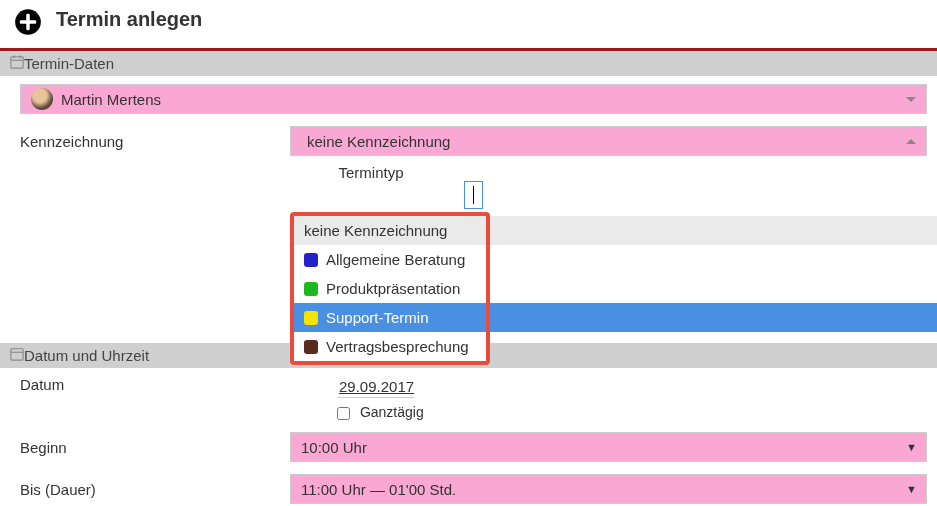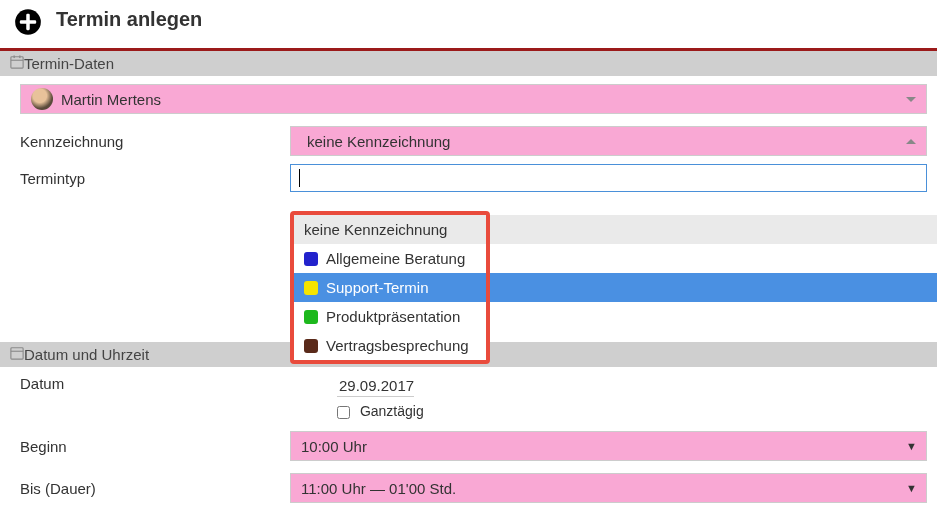--- a/index.html
+++ b/index.html
@@ -35,21 +35,21 @@
 @keyframes blink { 50% { opacity:0; } }
 
 .popbox { border: 4px solid #e94b3c; border-radius: 4px; background:#fff; margin-top:-1px; }
 .pop-item { padding: 6px 10px; display:flex; align-items:center; gap:8px; font-size:15px; }
 .pop-item.first { background:#eaeaea; }
 .swatch { width:14px; height:14px; border-radius:3px; flex-shrink:0;}
 .sw-blue{background:#2222cc;} .sw-green{background:#1db81d;} .sw-yellow{background:#f5e400;} .sw-brown{background:#5a2a1a;}
 
 .check { margin-right:6px; vertical-align:middle; }
 
-.date-under { border-bottom:1px solid #ccc; display:inline-block; padding:2px 0 2px 2px; font-size:15px; }
+.date-under { border-bottom:1px solid #ccc; display:inline-block; padding:2px 0 2px 2px; font-size:15px;text-decoration:underline; }
 
 </style>
 </head>
 <body>
 
 <div class="hdr">
   <span class="hdr-icon">
     <svg viewBox="0 0 24 24" width="28" height="28">
         <circle cx="12" cy="12" r="11" fill="#000"></circle>
         <rect x="10.5" y="5" width="3" height="14" fill="#fff" rx="1"></rect>
@@ -89,21 +89,21 @@
   <div class="row" style="margin-bottom:4px;">
     <div class="lbl">Kennzeichnung</div>
     <div class="ctl">
       <div class="dropdown" style="padding-left:16px;">
         <span>keine Kennzeichnung</span>
         <span class="caret up"></span>
       </div>
     </div>
   </div>
 
-  <div class="row" style="margin-top:8px; margin-bottom:20px;">
+  <div class="row" style="margin-top:8px; margin-bottom:4px;flex-direction:column;">
     <div class="lbl" style="position:relative;">Termintyp</div>
     <div class="ctl">
       <div class="open-search">
         <span class="cursor"></span>
       </div>
     </div>
   </div>
 
   <div class="row" style="margin:0; align-items:flex-end;">
     <div class="lbl" style="padding-top:18px;">Bemerkung</div>
@@ -111,28 +111,28 @@
       <div style="position:relative;">
         <div class="popbox" style="width:200px; position:relative; z-index:3;">
           <div class="pop-item first" style="position:relative;">
             <span>keine Kennzeichnung</span>
             <div style="position:absolute; left:196px; top:0; height:100%; width:720px; background:#eaeaea; z-index:-1;"></div>
           </div>
           <div class="pop-item">
             <span class="swatch sw-blue"></span>
             <span>Allgemeine Beratung</span>
           </div>
+          <div class="pop-item">
+            <span class="swatch sw-green"></span>
+            <span>Produktpräsentation</span>
+          </div>
           <div class="pop-item" style="background:#4a90e2;color:#fff;position:relative;">
             <span class="swatch sw-yellow"></span>
             <span>Support-Termin</span>
             <div style="position:absolute; left:196px; top:0; height:100%; width:720px; background:#4a90e2; z-index:-1;"></div>
-          </div>
-          <div class="pop-item">
-            <span class="swatch sw-green"></span>
-            <span>Produktpräsentation</span>
           </div>
           <div class="pop-item">
             <span class="swatch sw-brown"></span>
             <span>Vertragsbesprechung</span>
           </div>
         </div>
       </div>
     </div>
   </div>
 

